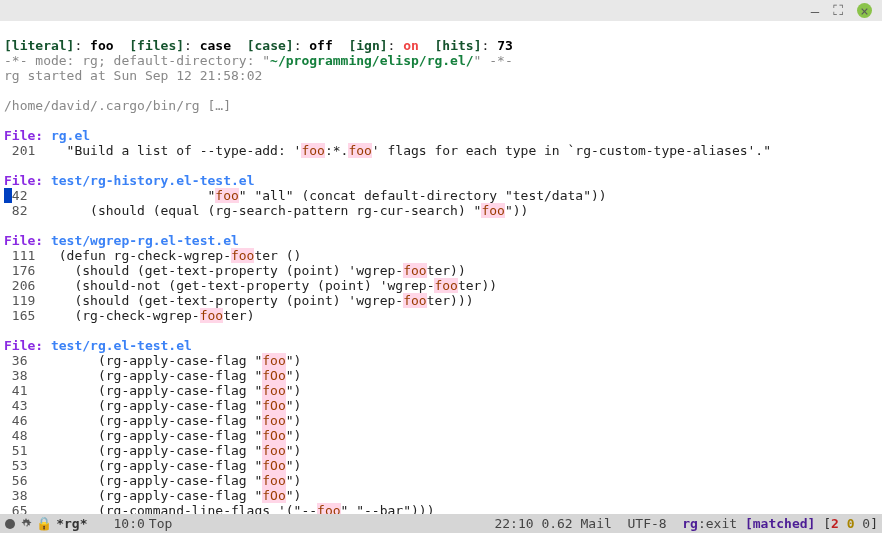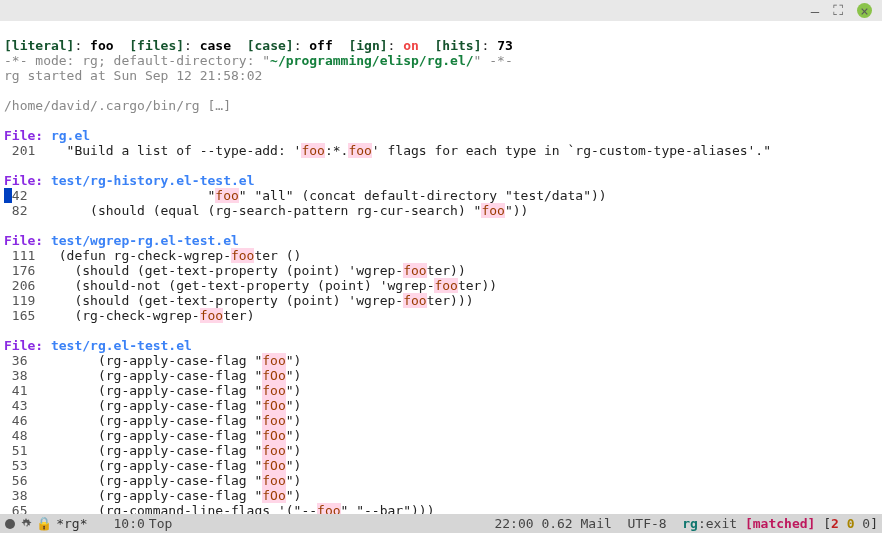--- a/index.html
+++ b/index.html
@@ -52,25 +52,25 @@
     color: #333;
     height: 19px;
     padding: 0 4px;
     display: flex;
     align-items: center;
     font-size: 13px;
   }
   .ml-left { display:flex; align-items:center; gap:4px; }
   .ml-icon { width:12px; height:12px; }
   .ml-lock { color:#c48a00; }
-  .ml-buf  { font-weight:normal; }
+  .ml-buf  { font-weight:bold; }
   .ml-spacer { flex:1; }
   .ml-txt  { color:#444; }
-  .ml-rg   { color:#0f766e; font-weight:bold; }
-  .ml-matched { color:#be185d; font-weight:bold; }
+  .ml-rg   { color:#4c1d95; font-weight:bold; }
+  .ml-matched { color:#4c1d95; font-weight:bold; }
   .ml-red  { color:#c02020; font-weight:bold; }
   .ml-yel  { color:#a88500; font-weight:bold; }
   .echo { background:#fff; height:16px; }
 </style>
 </head>
 <body>
 
 <div class="titlebar">
   <span>—</span>
   <span>⛶</span>
@@ -122,21 +122,21 @@
         <path fill="#555" d="M6 0l1 2 2-.5.5 2 2 1-2 1 .5 2-2-.5-1 2-1-2-2 .5-.5-2-2-1 2-1-.5-2 2 .5z"></path>
         <circle cx="6" cy="6" r="1.5" fill="#d6d6d6"></circle>
       </svg>
     <span class="ml-lock">🔒</span>
     <span class="ml-buf">*rg*</span>
     <span style="width:18px"></span>
     <span class="ml-txt">10:0</span>
     <span class="ml-txt">Top</span>
   </div>
   <div class="ml-spacer"></div>
-  <span class="ml-txt">22:00</span>&nbsp;
+  <span class="ml-txt">22:10</span>&nbsp;
   <span class="ml-txt">0.62</span>&nbsp;
   <span class="ml-txt">Mail</span>&nbsp;&nbsp;
   <span class="ml-txt">UTF-8</span>&nbsp;&nbsp;
   <span class="ml-rg">rg </span><span class="ml-txt">:exit</span>&nbsp;
   <span class="ml-matched">[matched]</span>&nbsp;
   <span><span>[</span><span class="ml-red">2</span> <span class="ml-yel">0</span> <span class="ml-txt">0</span><span>]</span></span>
 </div>
 <div class="echo"></div>
 
 </body></html>

